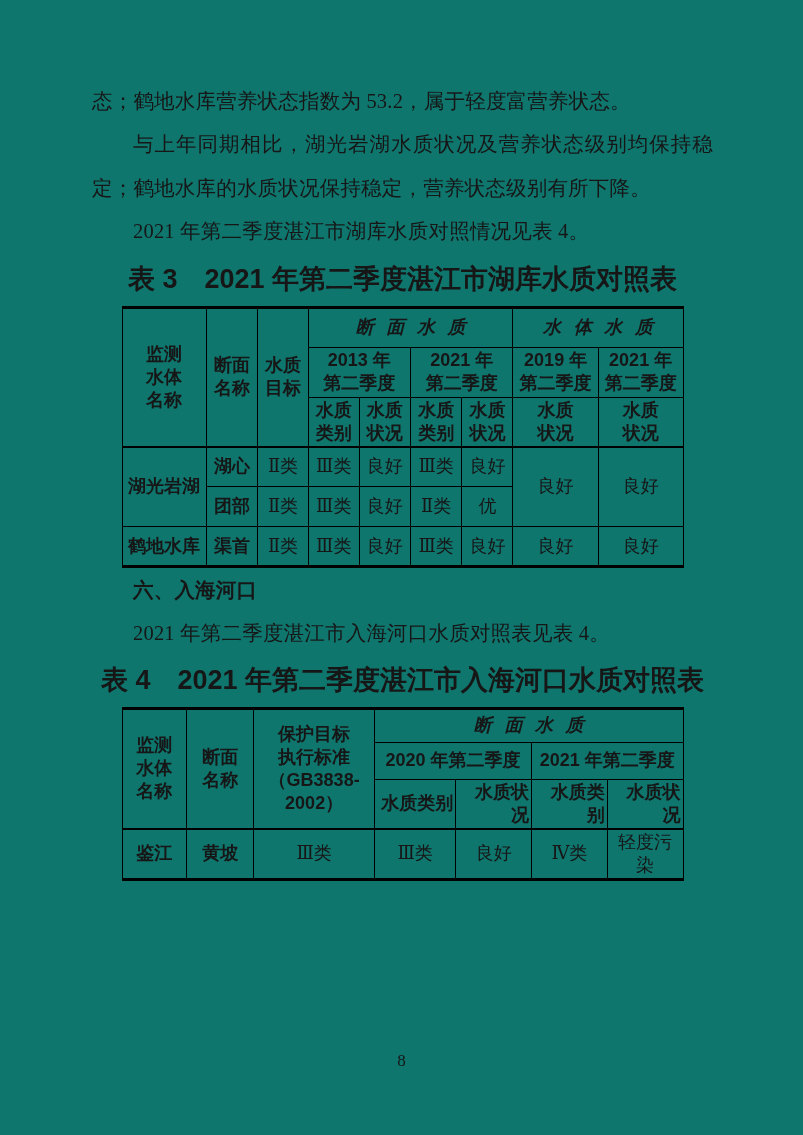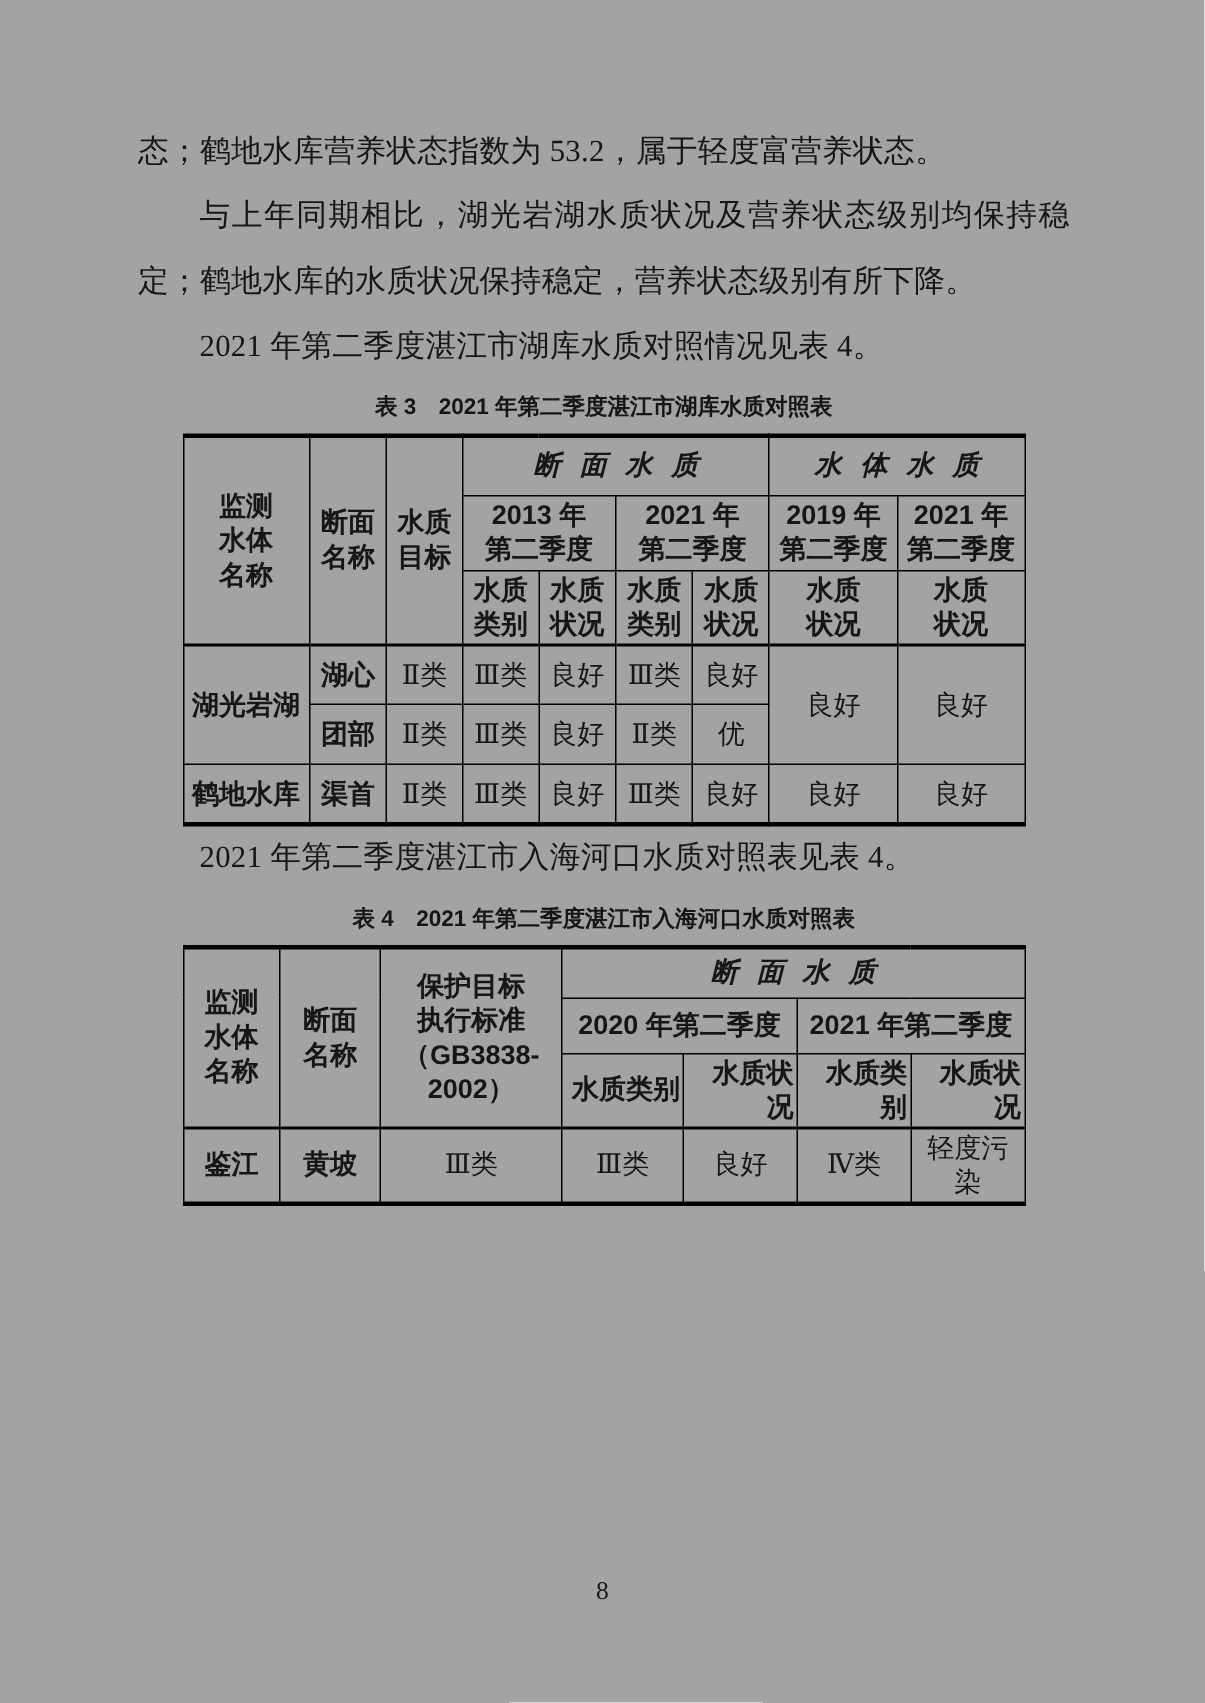--- a/index.html
+++ b/index.html
@@ -1,20 +1,20 @@
 <!DOCTYPE html>
 <html><head>
 <meta charset="utf-8">
 <style>
   html, body { margin: 0; padding: 0; background: #ffffff; }
   .page {
     position: relative;
     width: 803px;
     height: 1135px;
-    background: #a3a3a3;
+    background: #0f766e;
     overflow: hidden;
     color: #161616;
     font-family: "Liberation Serif", "DejaVu Serif", serif;
   }
   .content { padding: 80px 90px 0 92px; }
 
   .para {
     font-size: 20.5px;
     line-height: 2.12;
     text-align: justify;
@@ -24,21 +24,21 @@
   .indent { text-indent: 2em; }
   .section-heading {
     font-family: "Liberation Sans", "DejaVu Sans", sans-serif;
     font-weight: bold;
     text-align: left;
   }
 
   .table-title {
     font-family: "Liberation Sans", "DejaVu Sans", sans-serif;
     font-weight: bold;
-    font-size: 15px;
+    font-size: 27px;
     text-align: center;
     margin: 7px 0 7px;
     line-height: 1.4;
   }
 
   table.wq-table {
     width: 562px;
     margin: 0 auto;
     border-collapse: collapse;
     table-layout: fixed;
@@ -172,20 +172,21 @@
           <td>Ⅲ类</td>
           <td>良好</td>
           <td>Ⅲ类</td>
           <td>良好</td>
           <td>良好</td>
           <td>良好</td>
         </tr>
       </tbody>
     </table>
 
+    <p class="para indent section-heading">六、入海河口</p>
     <p class="para indent">2021 年第二季度湛江市入海河口水质对照表见表 4。</p>
 
     <h3 class="table-title">表 4　2021 年第二季度湛江市入海河口水质对照表</h3>
 
     <table class="wq-table t4">
       <colgroup>
         <col style="width:11.5%">
           <col style="width:12%">
           <col style="width:21.5%">
         <col style="width:14.5%">

